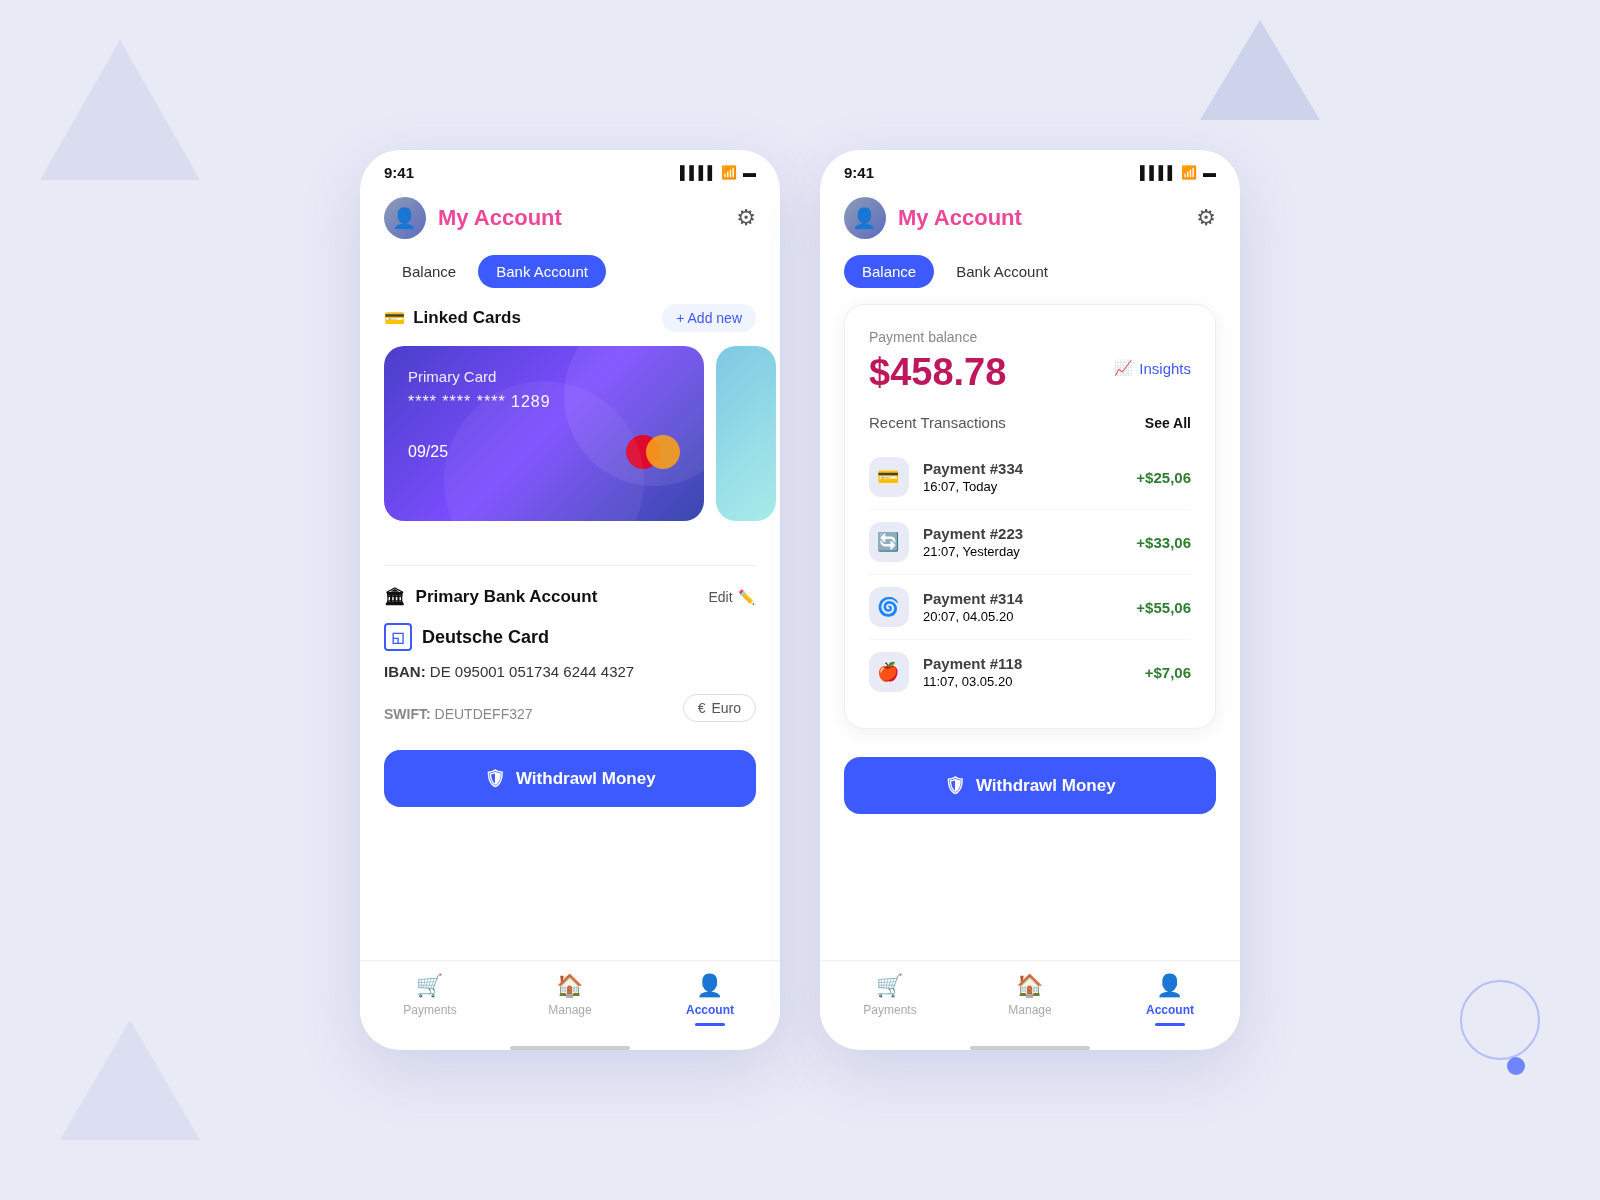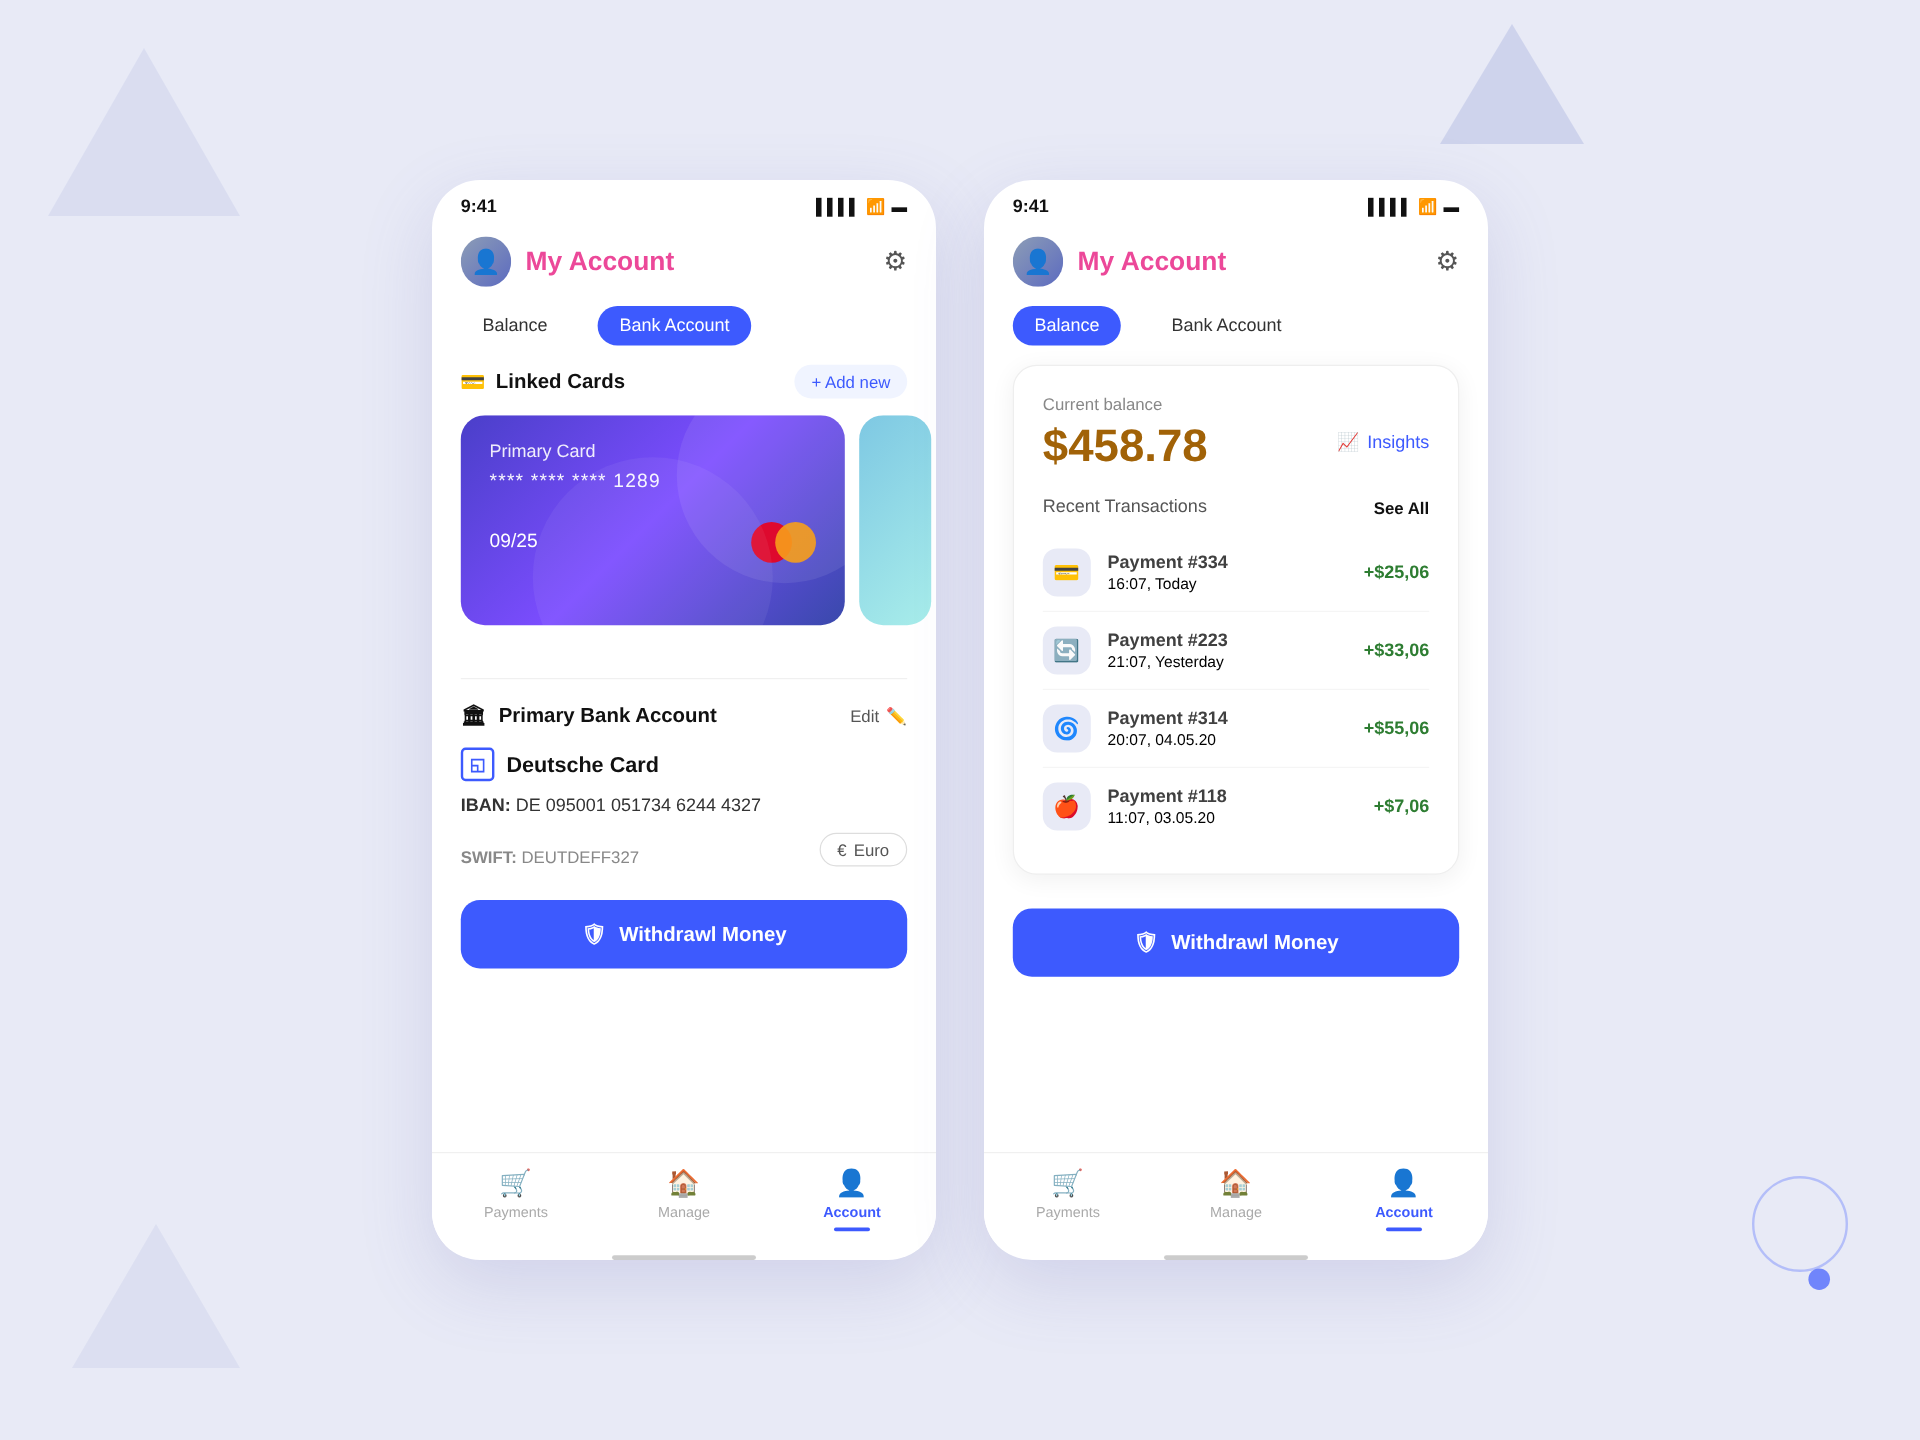--- a/index.html
+++ b/index.html
@@ -138,21 +138,21 @@
       font-size: 22px;
       color: #555;
       cursor: pointer;
     }
 
     
     .tabs {
       display: flex;
       align-items: center;
       padding: 0 24px 16px;
-      gap: 24px;
+      gap: 4px;
     }
     .tab {
       padding: 8px 18px;
       border-radius: 20px;
       font-size: 15px;
       font-weight: 500;
       cursor: pointer;
       border: none;
       background: transparent;
     }
@@ -458,21 +458,21 @@
     }
     .balance-row {
       display: flex;
       justify-content: space-between;
       align-items: flex-start;
       margin-bottom: 20px;
     }
     .balance-amount {
       font-size: 38px;
       font-weight: 700;
-      color: #a16207;
+      color: #be185d;
     }
     .insights-btn {
       display: flex;
       align-items: center;
       gap: 6px;
       color: #3d5afe;
       font-size: 15px;
       font-weight: 500;
       cursor: pointer;
       margin-top: 8px;
@@ -699,21 +699,21 @@
         <span class="gear-icon">⚙</span>
       </div>
 
       <div class="tabs">
         <button class="tab active">Balance</button>
         <button class="tab inactive">Bank Account</button>
       </div>
 
       <div class="balance-section">
         <div class="balance-card">
-          <div class="balance-label">Current balance</div>
+          <div class="balance-label">Payment balance</div>
           <div class="balance-row">
             <div class="balance-amount">$458.78</div>
             <div class="insights-btn">
               <span>📈</span>
               <span>Insights</span>
             </div>
           </div>
 
           <div class="transactions-header">
             <span class="transactions-title">Recent Transactions</span>

